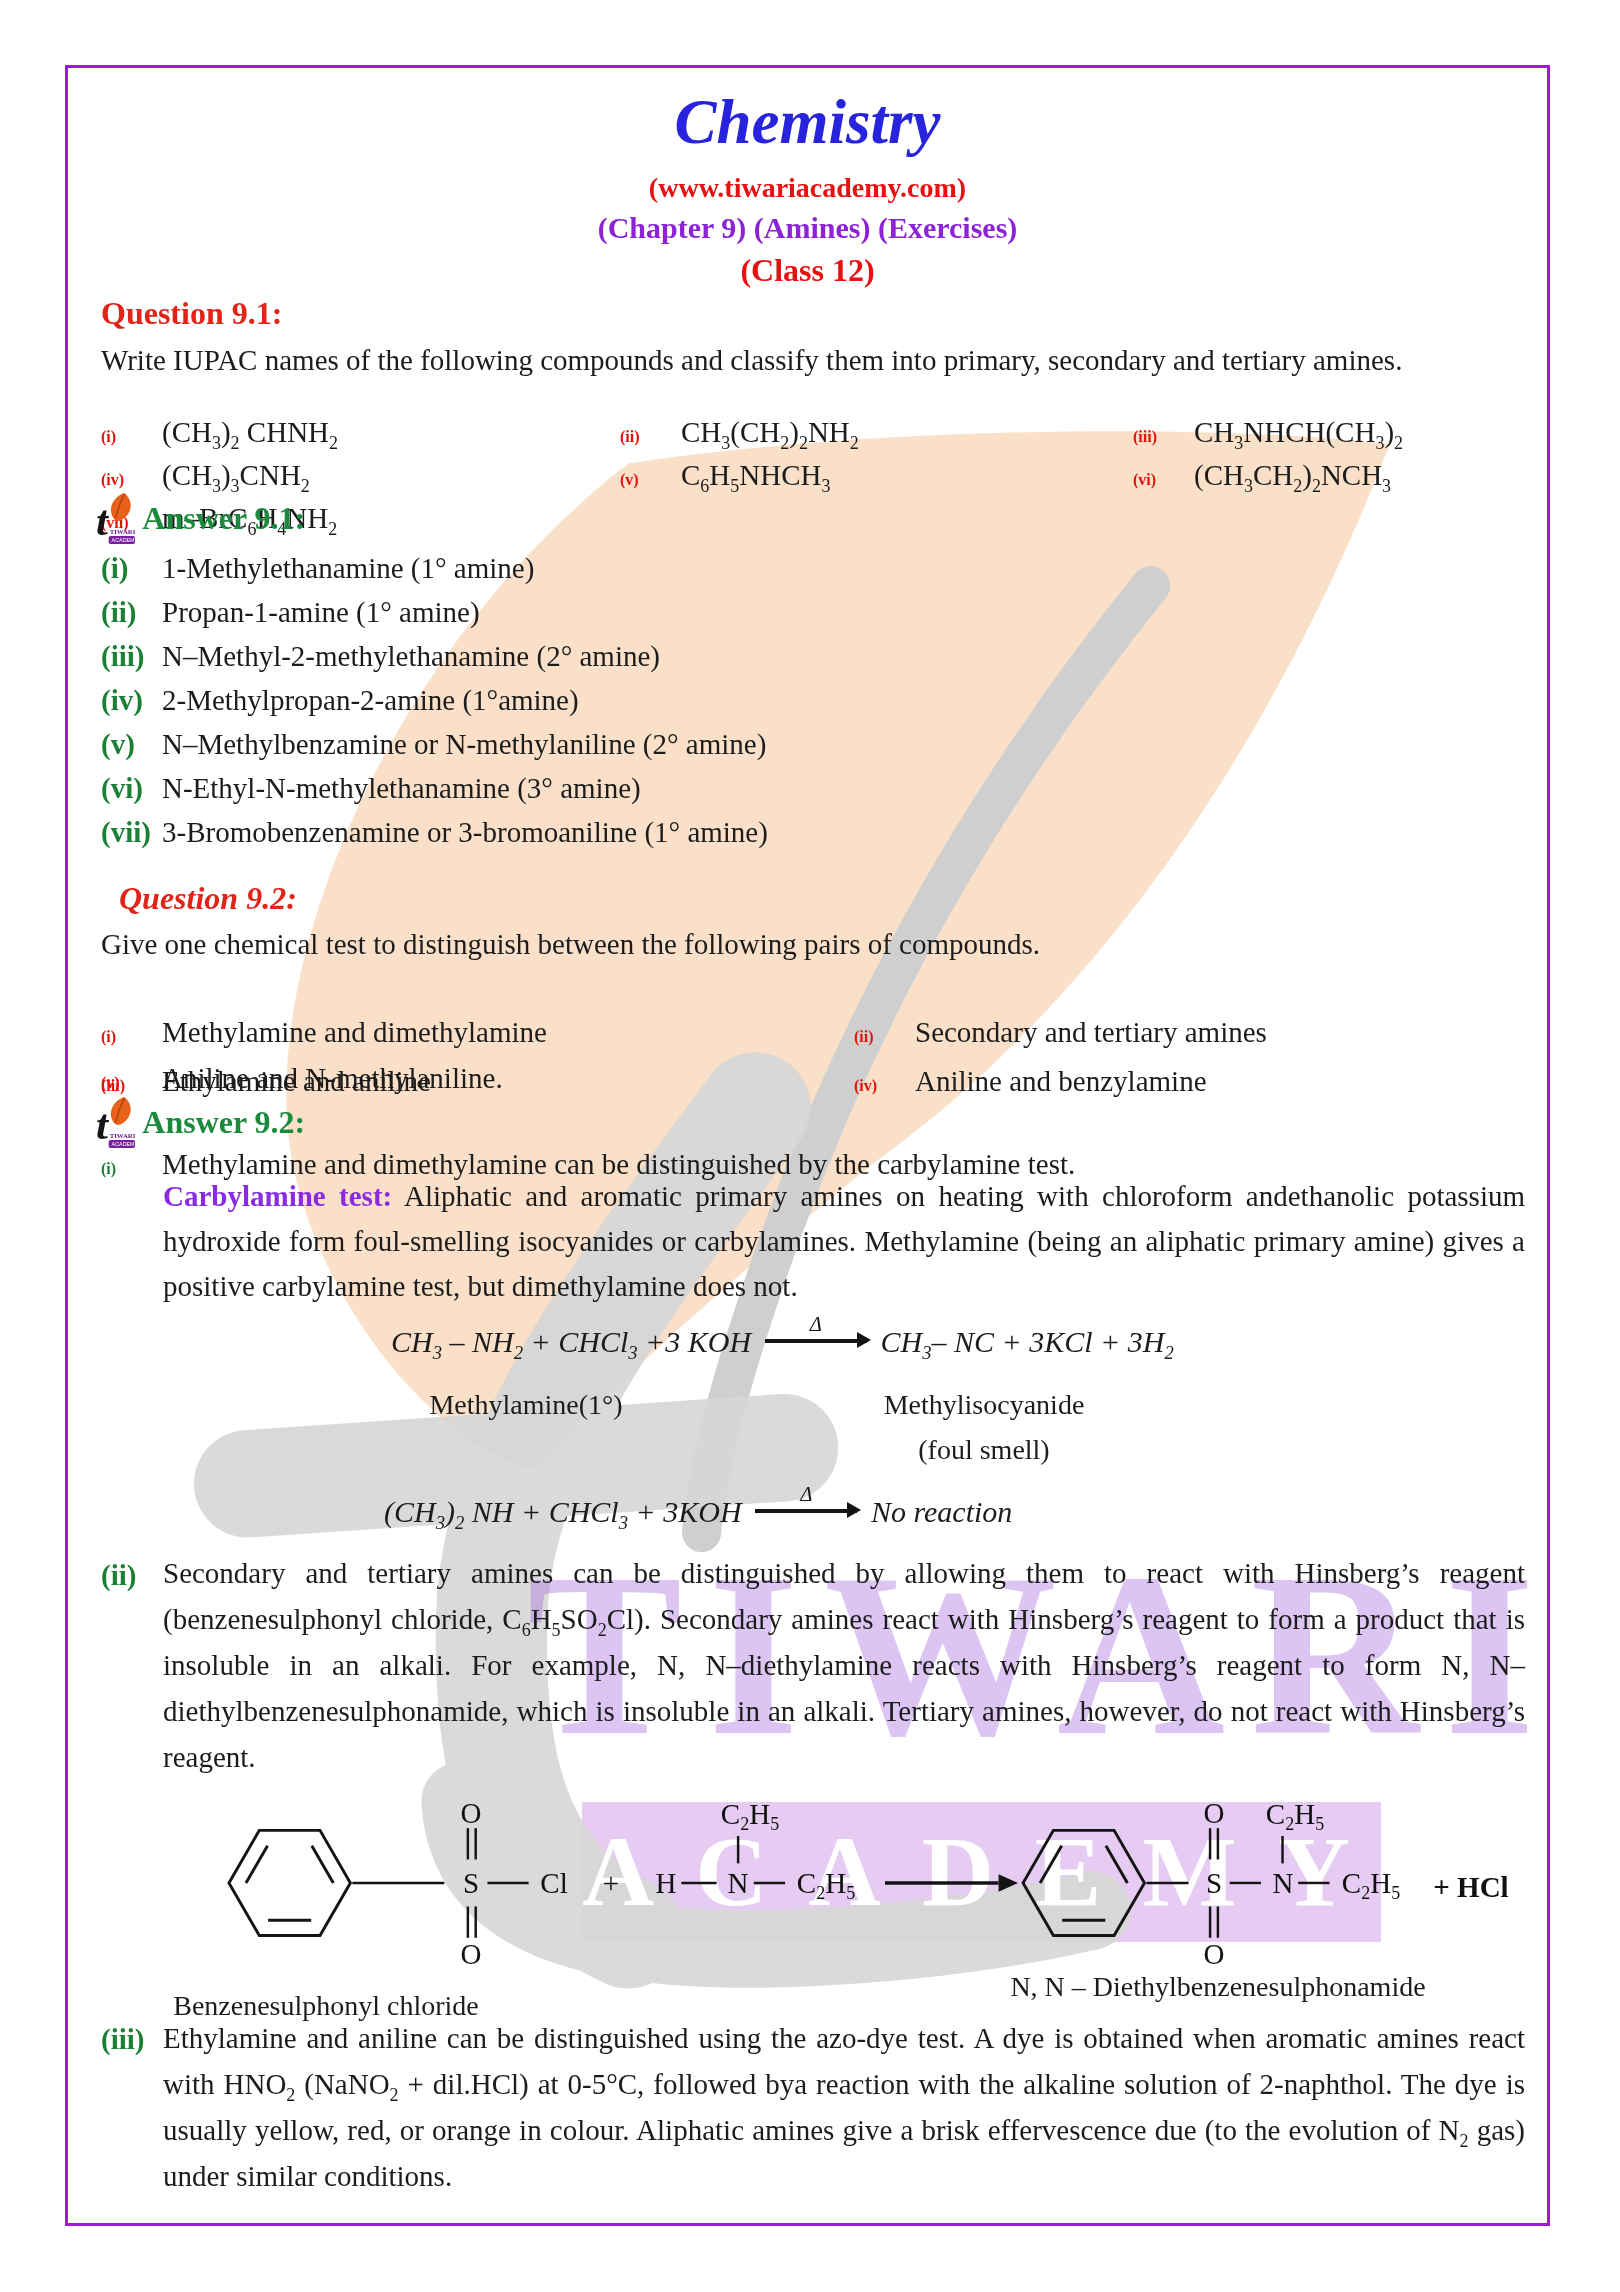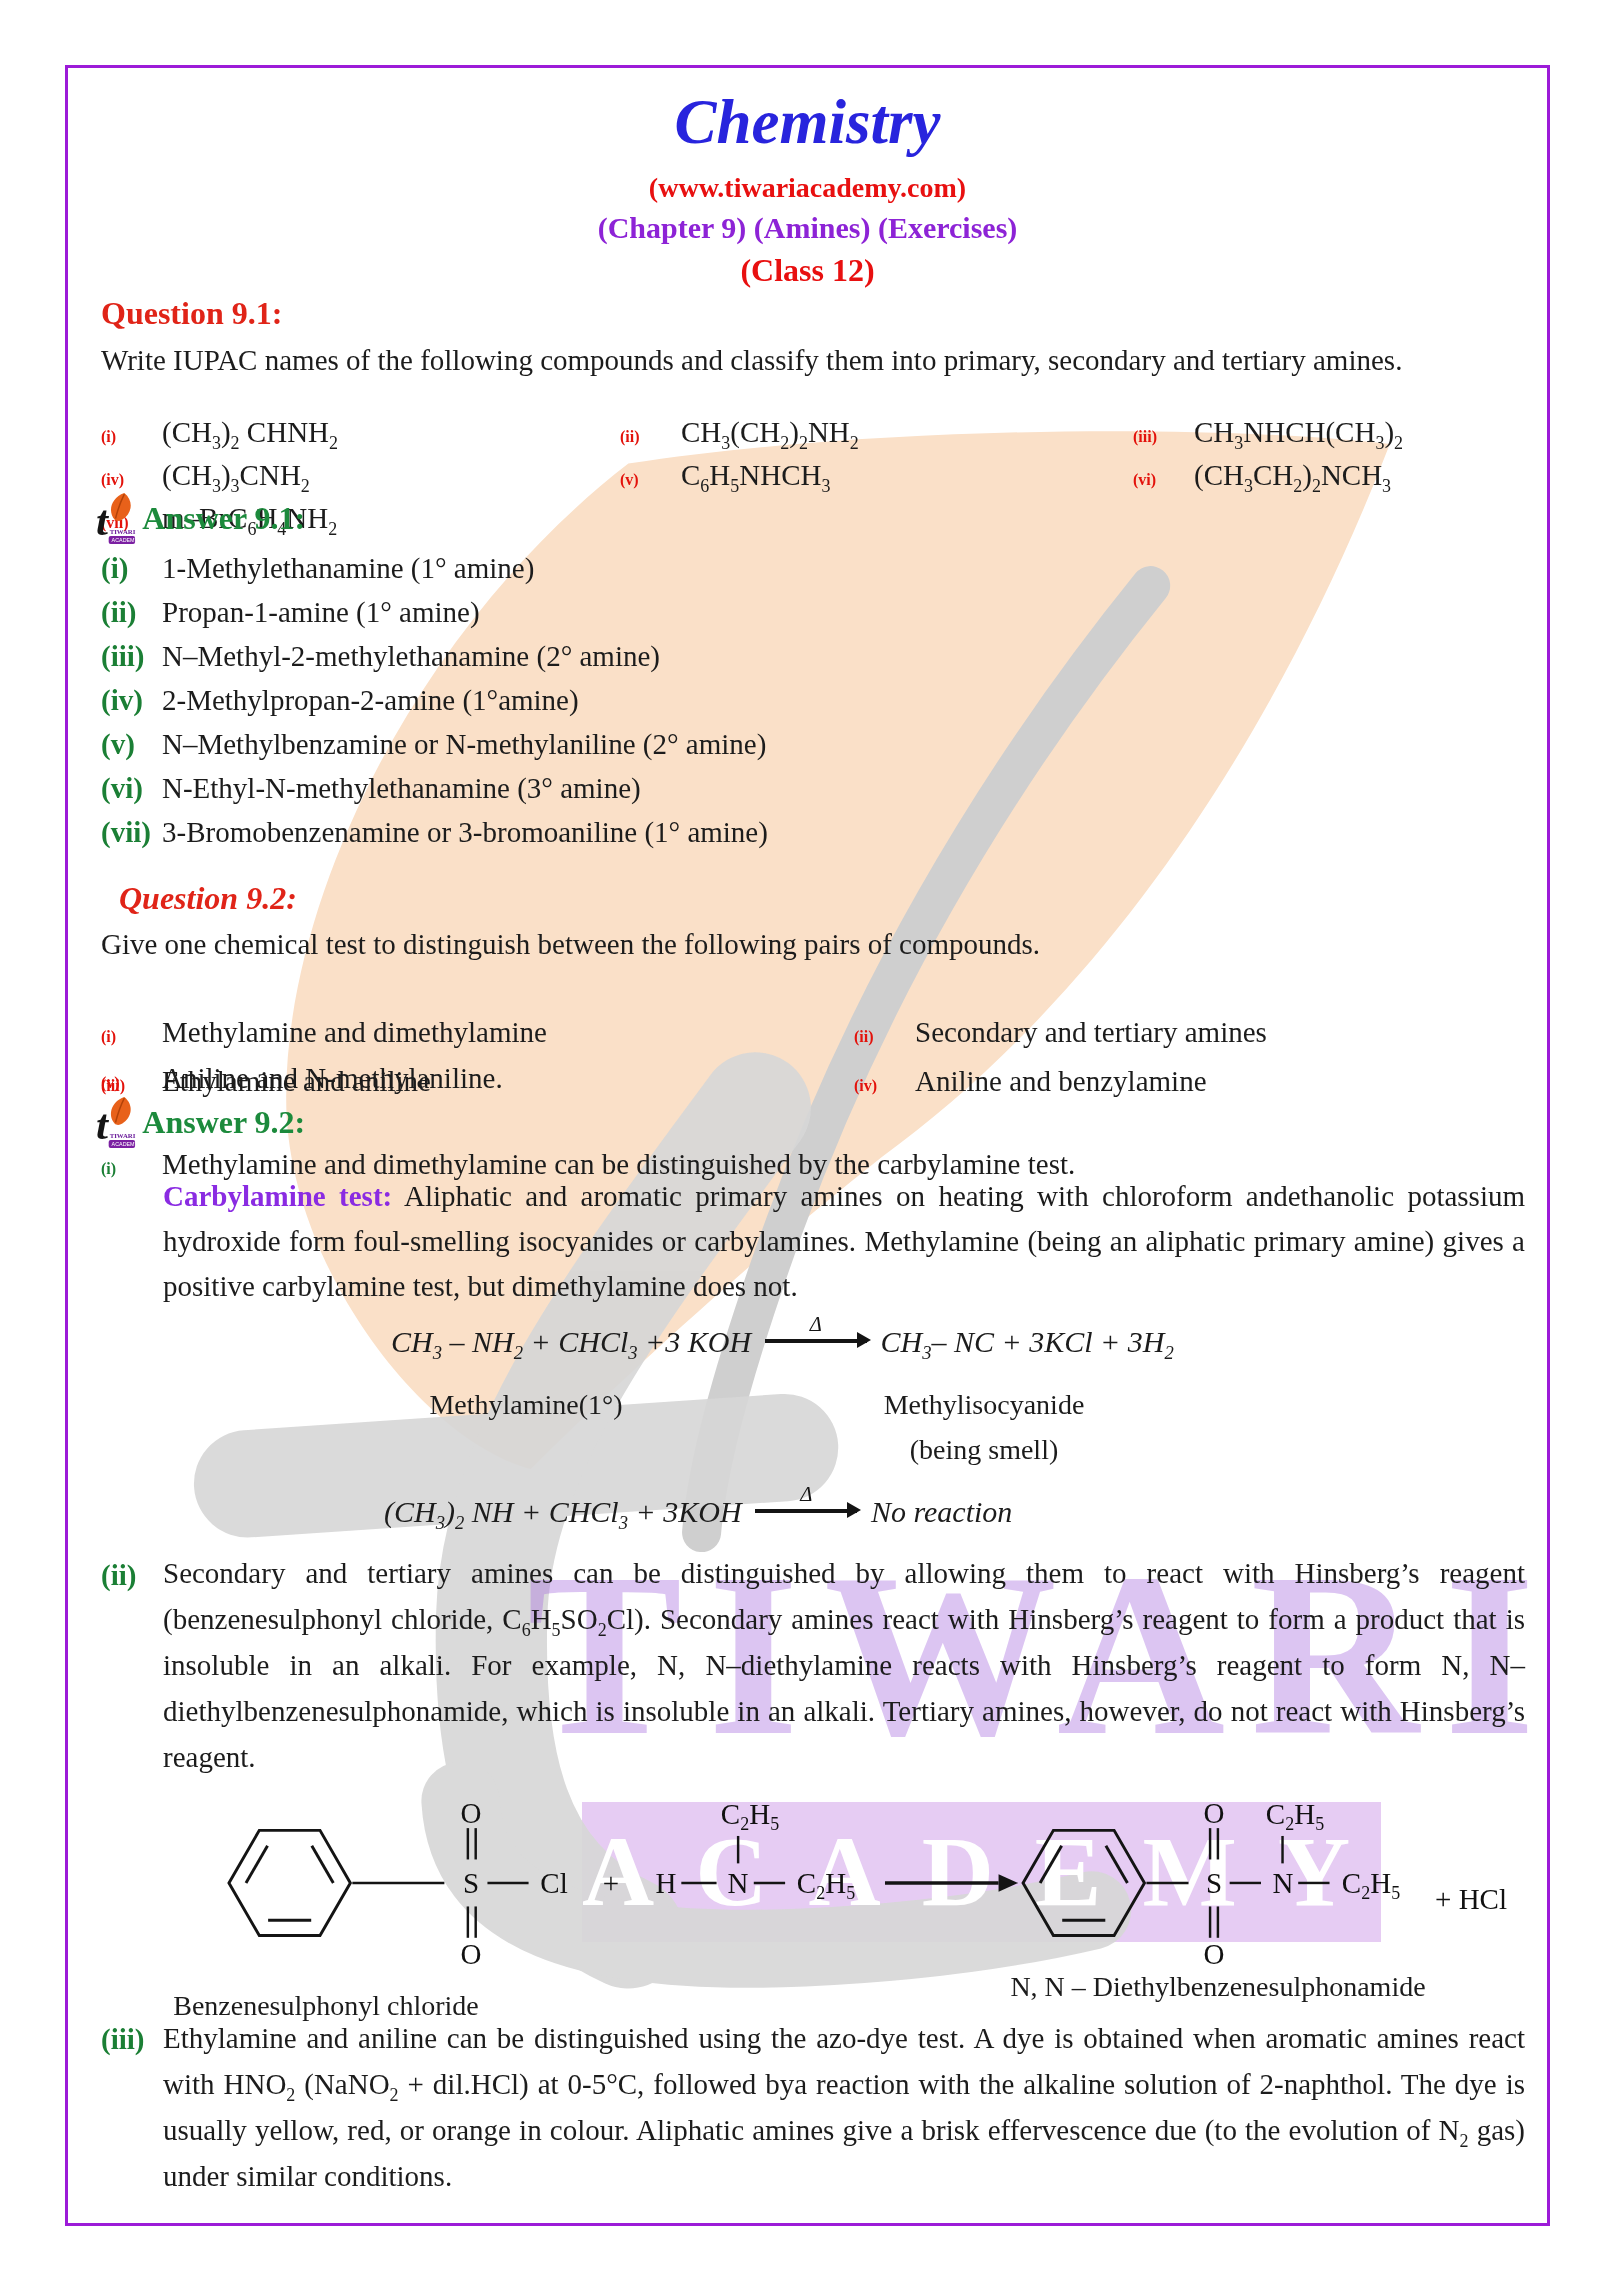--- a/index.html
+++ b/index.html
@@ -141,21 +141,21 @@
     </div>
     <div class="para" style="left:95px;top:1106px;line-height:45px;">
       <span class="carb-label">Carbylamine test:</span><span> Aliphatic and aromatic primary amines on heating with chloroform andethanolic potassium hydroxide form foul-smelling isocyanides or carbylamines. Methylamine (being an aliphatic primary amine) gives a positive carbylamine test, but dimethylamine does not.</span>
     </div>
 
     <div class="eq" style="left:323px;top:1257px;">
       <span>CH<sub>3</sub> – NH<sub>2</sub>  +  CHCl<sub>3</sub>  +3 KOH</span><span class="rxn-arrow"><span class="delta">Δ</span></span><span>CH<sub>3</sub>– NC  +  3KCl  + 3H<sub>2</sub></span>
     </div>
     <div class="eq-label" style="left:252px;top:1321px;">Methylamine(1°)</div>
     <div class="eq-label" style="left:710px;top:1321px;">Methylisocyanide</div>
-    <div class="eq-label" style="left:710px;top:1366px;">(being smell)</div>
+    <div class="eq-label" style="left:710px;top:1366px;">(foul smell)</div>
 
     <div class="eq" style="left:316px;top:1427px;">
       <span>(CH<sub>3</sub>)<sub>2</sub> NH + CHCl<sub>3</sub> + 3KOH</span><span class="rxn-arrow"><span class="delta">Δ</span></span><span>No reaction</span>
     </div>
 
     <span class="hang-num greennum" style="left:33px;top:1491px;">(ii)</span>
     <div class="para" style="left:95px;top:1482px;">Secondary and tertiary amines can be distinguished by allowing them to react with Hinsberg’s reagent (benzenesulphonyl chloride, C<sub>6</sub>H<sub>5</sub>SO<sub>2</sub>Cl). Secondary amines react with Hinsberg’s reagent to form a product that is insoluble in an alkali. For example, N, N–diethylamine reacts with Hinsberg’s reagent to form N, N–diethylbenzenesulphonamide, which is insoluble in an alkali. Tertiary amines, however, do not react with Hinsberg’s reagent.</div>
 
     <div class="structure">
       <svg width="1426" height="235" viewBox="0 0 1455 240">
@@ -205,21 +205,21 @@
       <span class="atom" style="left:565px;top:96px;">H</span>
       <span class="atom" style="left:637px;top:96px;">N</span>
       <span class="atom" style="left:649px;top:26.5px;">C<sub>2</sub>H<sub>5</sub></span>
       <span class="atom" style="left:725px;top:96px;">C<sub>2</sub>H<sub>5</sub></span>
       <span class="atom" style="left:1113px;top:25.5px;">O</span>
       <span class="atom" style="left:1113px;top:96px;">S</span>
       <span class="atom" style="left:1113px;top:167px;">O</span>
       <span class="atom" style="left:1182px;top:96px;">N</span>
       <span class="atom" style="left:1194px;top:26.5px;">C<sub>2</sub>H<sub>5</sub></span>
       <span class="atom" style="left:1270px;top:96px;">C<sub>2</sub>H<sub>5</sub></span>
-      <span class="atom" style="left:1370px;top:112px;">+  HCl</span>
+      <span class="atom" style="left:1370px;top:100px;font-weight:bold;">+  HCl</span>
       <div class="struct-label" style="left:29px;top:184px;width:392px;margin-top:19px;">Benzenesulphonyl chloride</div>
       <div class="struct-label" style="left:872px;top:184px;width:490px;">N, N – Diethylbenzenesulphonamide</div>
     </div>
 
     <span class="hang-num greennum" style="left:33px;top:1955px;">(iii)</span>
     <div class="para" style="left:95px;top:1947px;">Ethylamine and aniline can be distinguished using the azo-dye test. A dye is obtained when aromatic amines react with HNO<sub>2</sub> (NaNO<sub>2</sub> + dil.HCl) at 0-5°C, followed bya reaction with the alkaline solution of 2-naphthol. The dye is usually yellow, red, or orange in colour. Aliphatic amines give a brisk effervescence due (to the evolution of N<sub>2</sub> gas) under similar conditions.</div>
 
   </div>
 </div>
 

